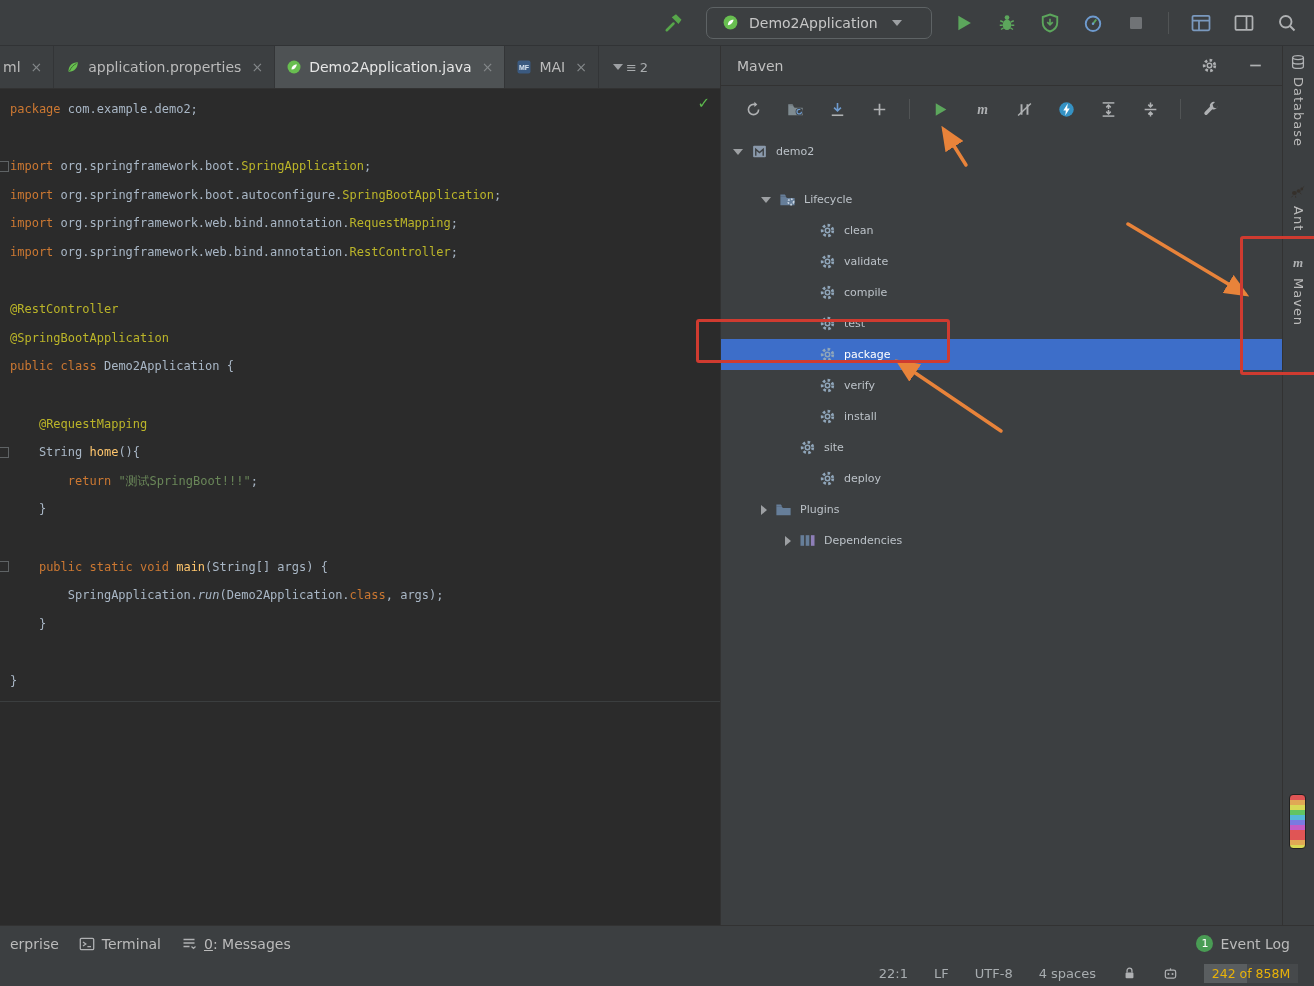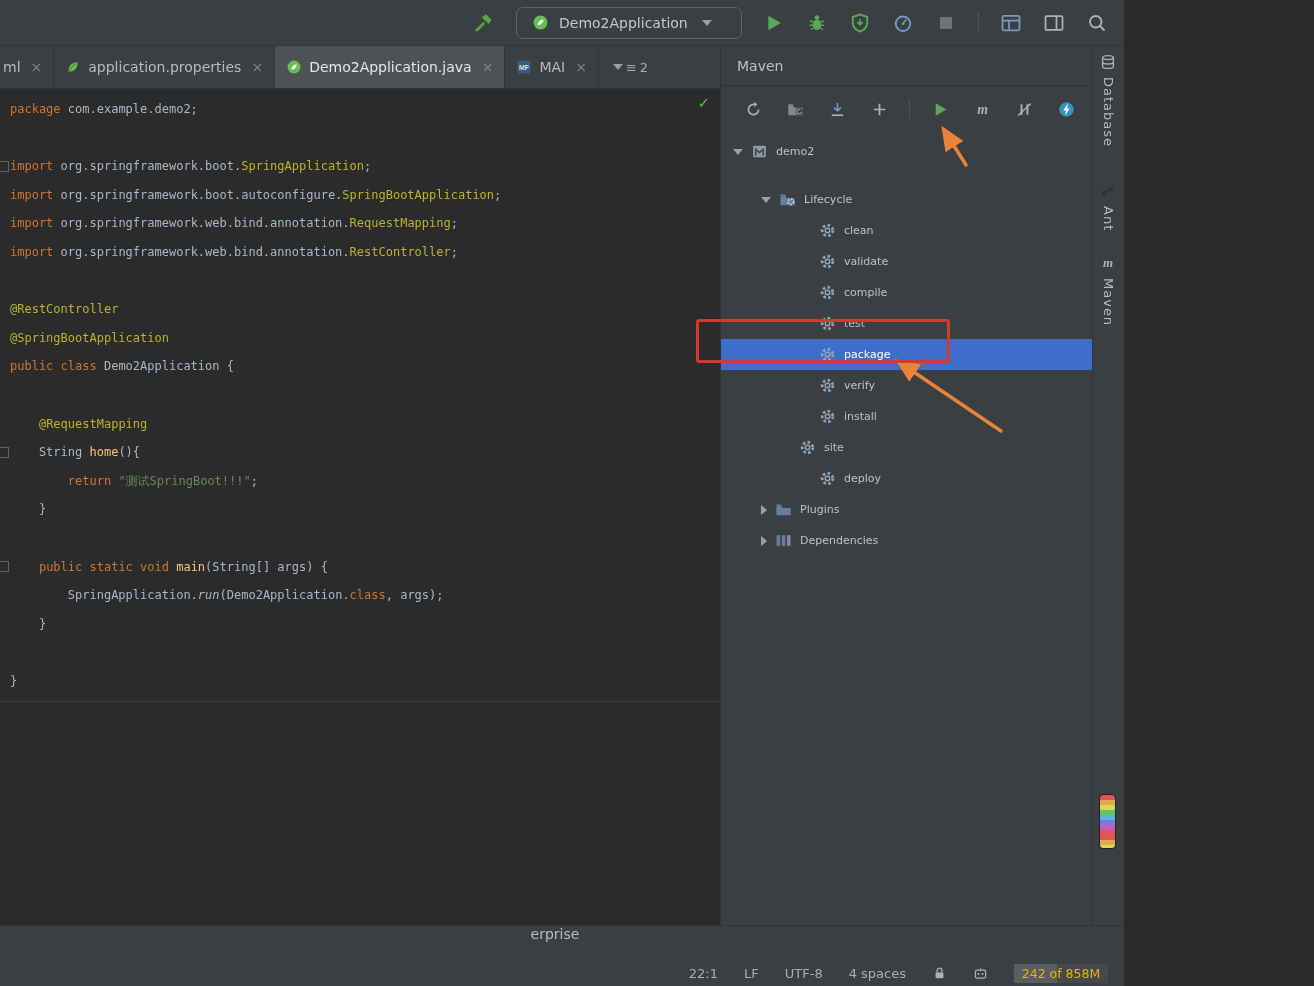--- a/index.html
+++ b/index.html
@@ -1,16 +1,16 @@
 <!DOCTYPE html>
 <html><head>
 <meta charset="utf-8">
 <style>
   html,body{margin:0;padding:0;background:#2B2B2B;}
-  #app{position:relative;width:1124px;height:986px;overflow:hidden;background:#3C3F41;
+  #app{position:relative;width:1314px;height:986px;overflow:hidden;background:#3C3F41;
        font-family:"DejaVu Sans","Liberation Sans",sans-serif;color:#BBBBBB;}
   
   #titlebar{position:absolute;left:0;top:0;width:100%;height:46px;box-sizing:border-box;
     background:#3C3F41;border-bottom:1px solid #313335;display:flex;align-items:center;
     justify-content:flex-end;gap:21px;padding-right:16px;}
   .tb-ico{width:22px;height:22px;display:flex;align-items:center;justify-content:center;}
   .tb-ico svg{width:20px;height:20px;}
   .tb-ico.sm svg{width:17px;height:17px;}
   #run-config{display:flex;align-items:center;gap:8px;border:1px solid #5E6365;border-radius:7px;
     height:30px;padding:0 12px;min-width:200px;color:#C7C7C7;font-size:14px;}
@@ -60,21 +60,21 @@
     border-left:1px solid #323232;display:flex;flex-direction:column;align-items:center;padding-top:8px;box-sizing:border-box;}
   .stab{display:flex;flex-direction:column;align-items:center;gap:6px;color:#BBBBBB;font-size:13px;}
   .stab .ticon svg{width:16px;height:16px;}
   .vlabel{writing-mode:vertical-rl;letter-spacing:1px;}
   #right-stripe .stab:nth-child(2){margin-top:36px;}
   #right-stripe .stab:nth-child(3){margin-top:24px;}
   #color-stripes{position:absolute;right:8px;top:794px;width:15px;height:53px;border-radius:4px;border:1px solid #222;
     background:repeating-linear-gradient(180deg,#e05555 0 5px,#e0a855 5px 10px,#d8d855 10px 15px,#62c462 15px 20px,#55b8d8 20px 25px,#7a7ae0 25px 30px,#c45cc4 30px 35px,#e05555 35px 40px);}
   
   #tool-row{position:absolute;left:0;top:925px;width:100%;height:36px;box-sizing:border-box;background:#3C3F41;
-    border-top:1px solid #323232;display:flex;align-items:center;gap:36px;padding:0 24px 0 10px;font-size:14px;color:#BBBBBB;flex-direction:column;}
+    border-top:1px solid #323232;display:flex;align-items:center;gap:20px;padding:0 24px 0 10px;font-size:14px;color:#BBBBBB;}
   .twb{display:flex;align-items:center;gap:7px;}
   .bicon{width:16px;height:16px;display:inline-flex;}
   .bicon svg{width:16px;height:16px;}
   #tool-row .spacer{flex:1;}
   #evt-badge{width:17px;height:17px;border-radius:50%;background:#499C54;color:#fff;font-size:11px;
     display:inline-flex;align-items:center;justify-content:center;}
   #status-bar{position:absolute;left:0;top:961px;width:100%;height:25px;box-sizing:border-box;background:#3C3F41;
     display:flex;align-items:center;justify-content:flex-end;gap:26px;padding:0 16px;font-size:13px;color:#A8ADB0;}
   .st-ico{width:15px;height:15px;display:inline-flex;}
   .st-ico svg{width:15px;height:15px;}
@@ -404,21 +404,21 @@
         <div class="trow" style="padding-left: 40px;">
           <span class="chev closed"></span>
           <span class="ticon">
             <svg viewBox="0 0 16 16">
               <path d="M1.3 5h4.8l1.3 1.6h7.3v6.9H1.3z" fill="#667E99"></path>
               <path d="M1.3 5V3.4h4.2l1.2 1.6" fill="#667E99"></path>
             </svg>
           </span>
           <span class="tlabel">Plugins</span>
         </div>
-        <div class="trow" style="padding-left: 40px;">
+        <div class="trow" style="padding-left: 64px;">
           <span class="chev closed"></span>
           <span class="ticon">
             <svg viewBox="0 0 16 16">
               <rect x="1.4" y="3" width="3.4" height="10" fill="#667E99"></rect>
               <rect x="6.3" y="3" width="3.4" height="10" fill="#667E99"></rect>
               <rect x="11.2" y="3" width="3.4" height="10" fill="#8E7FB8"></rect>
             </svg>
           </span>
           <span class="tlabel">Dependencies</span>
         </div>

